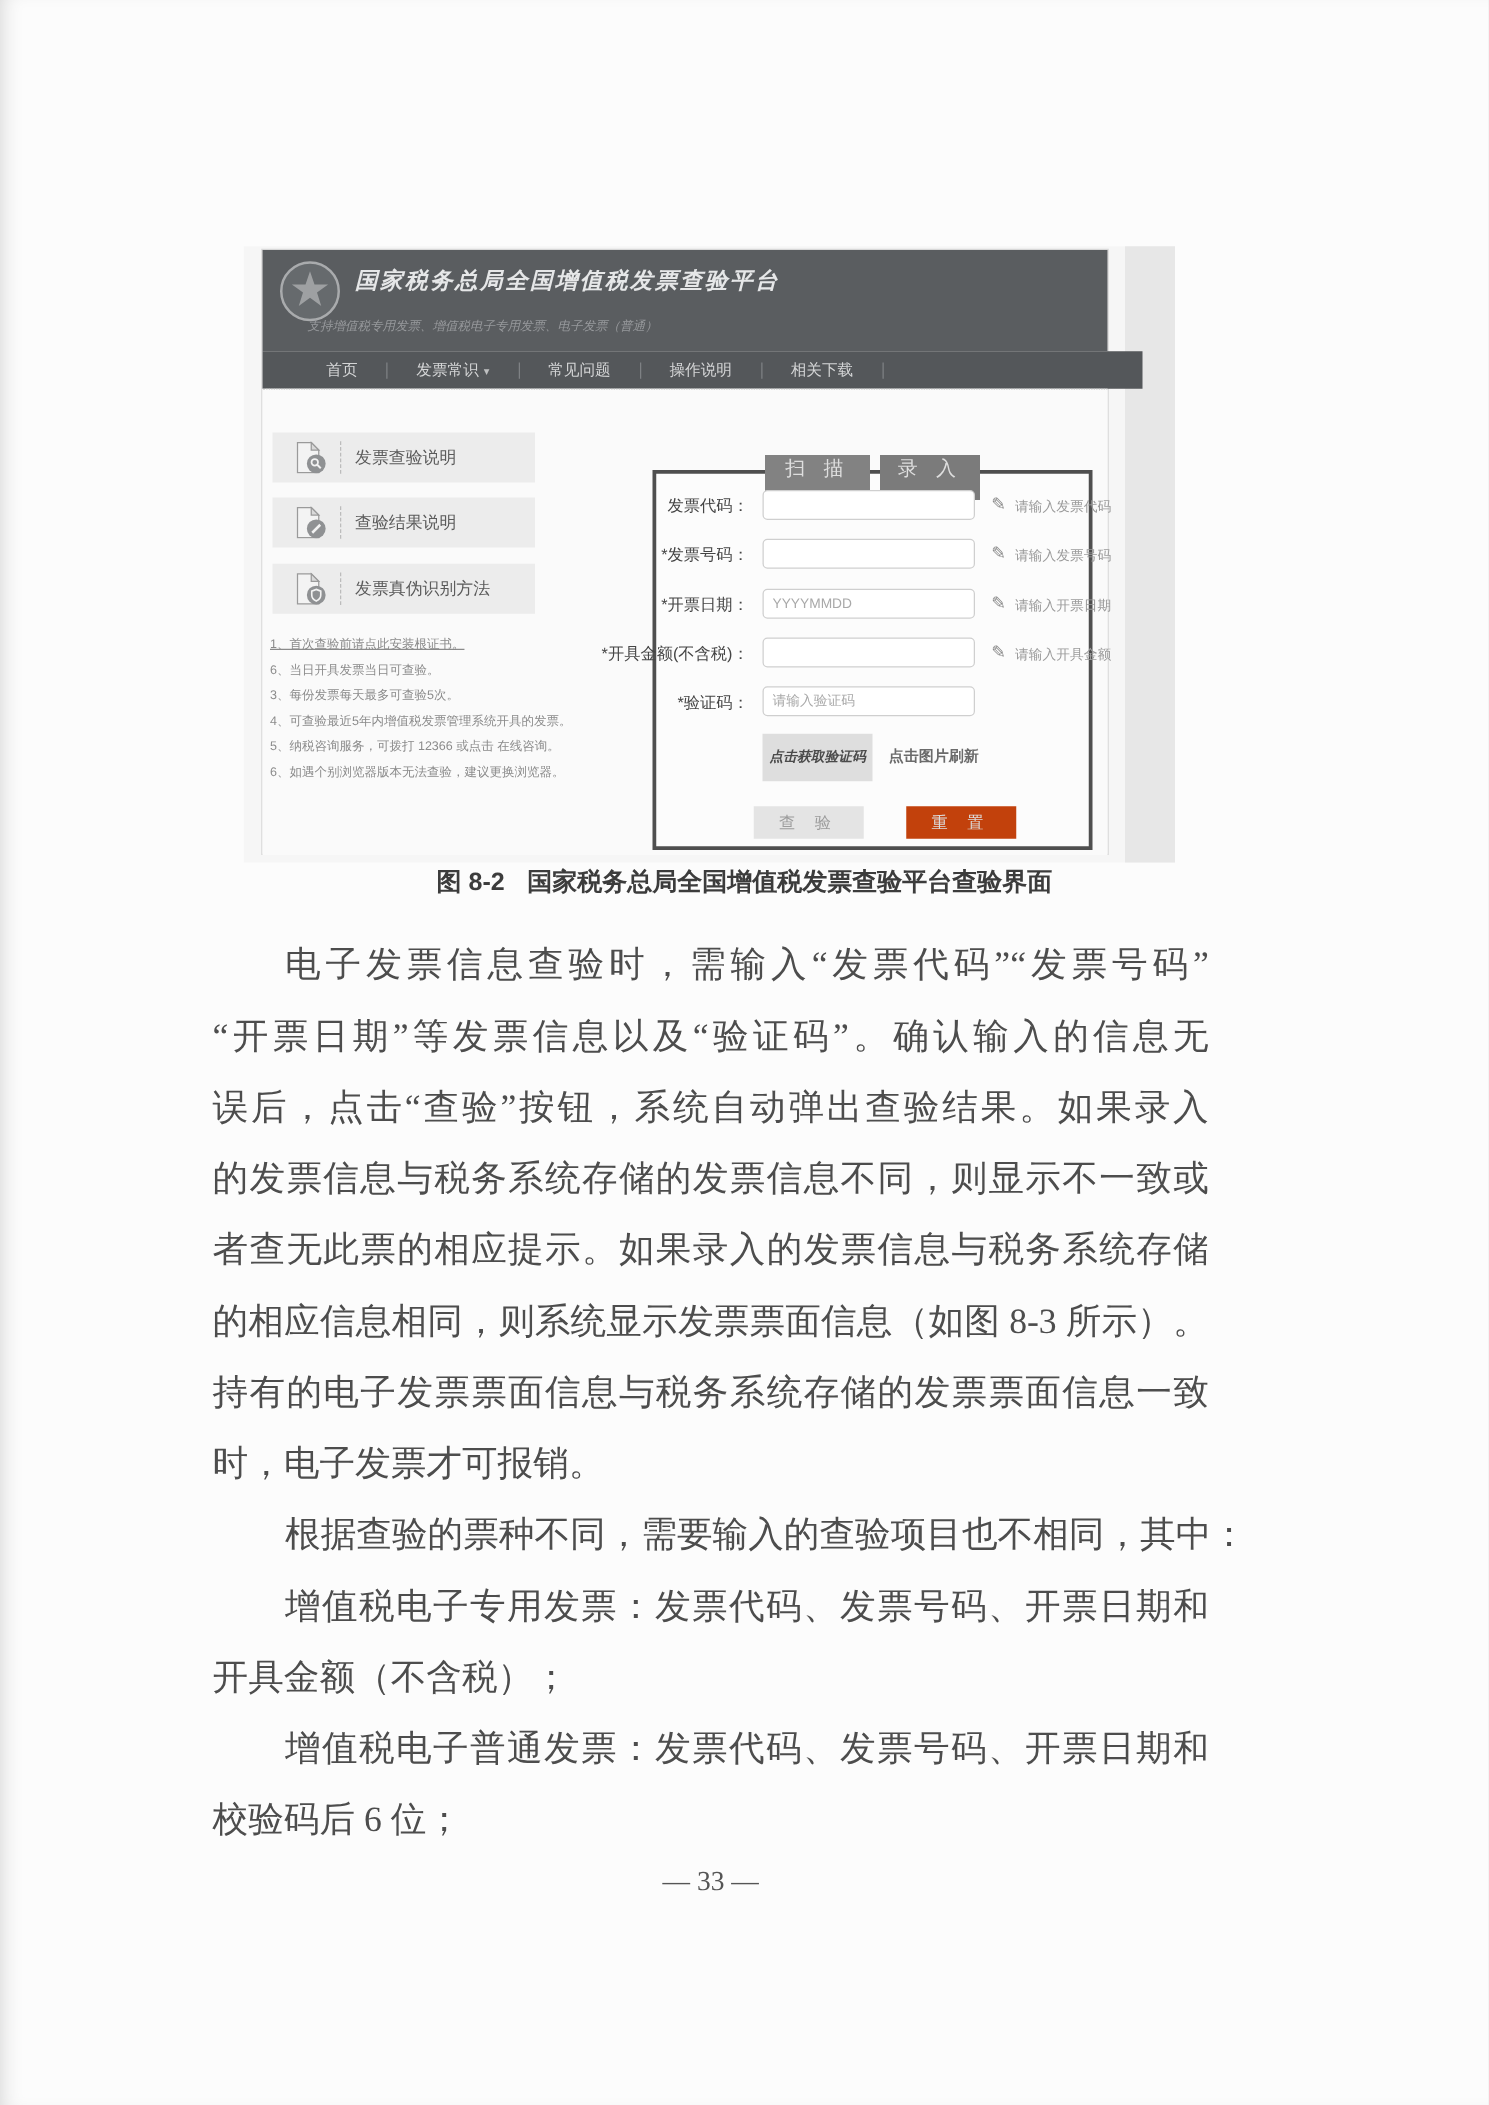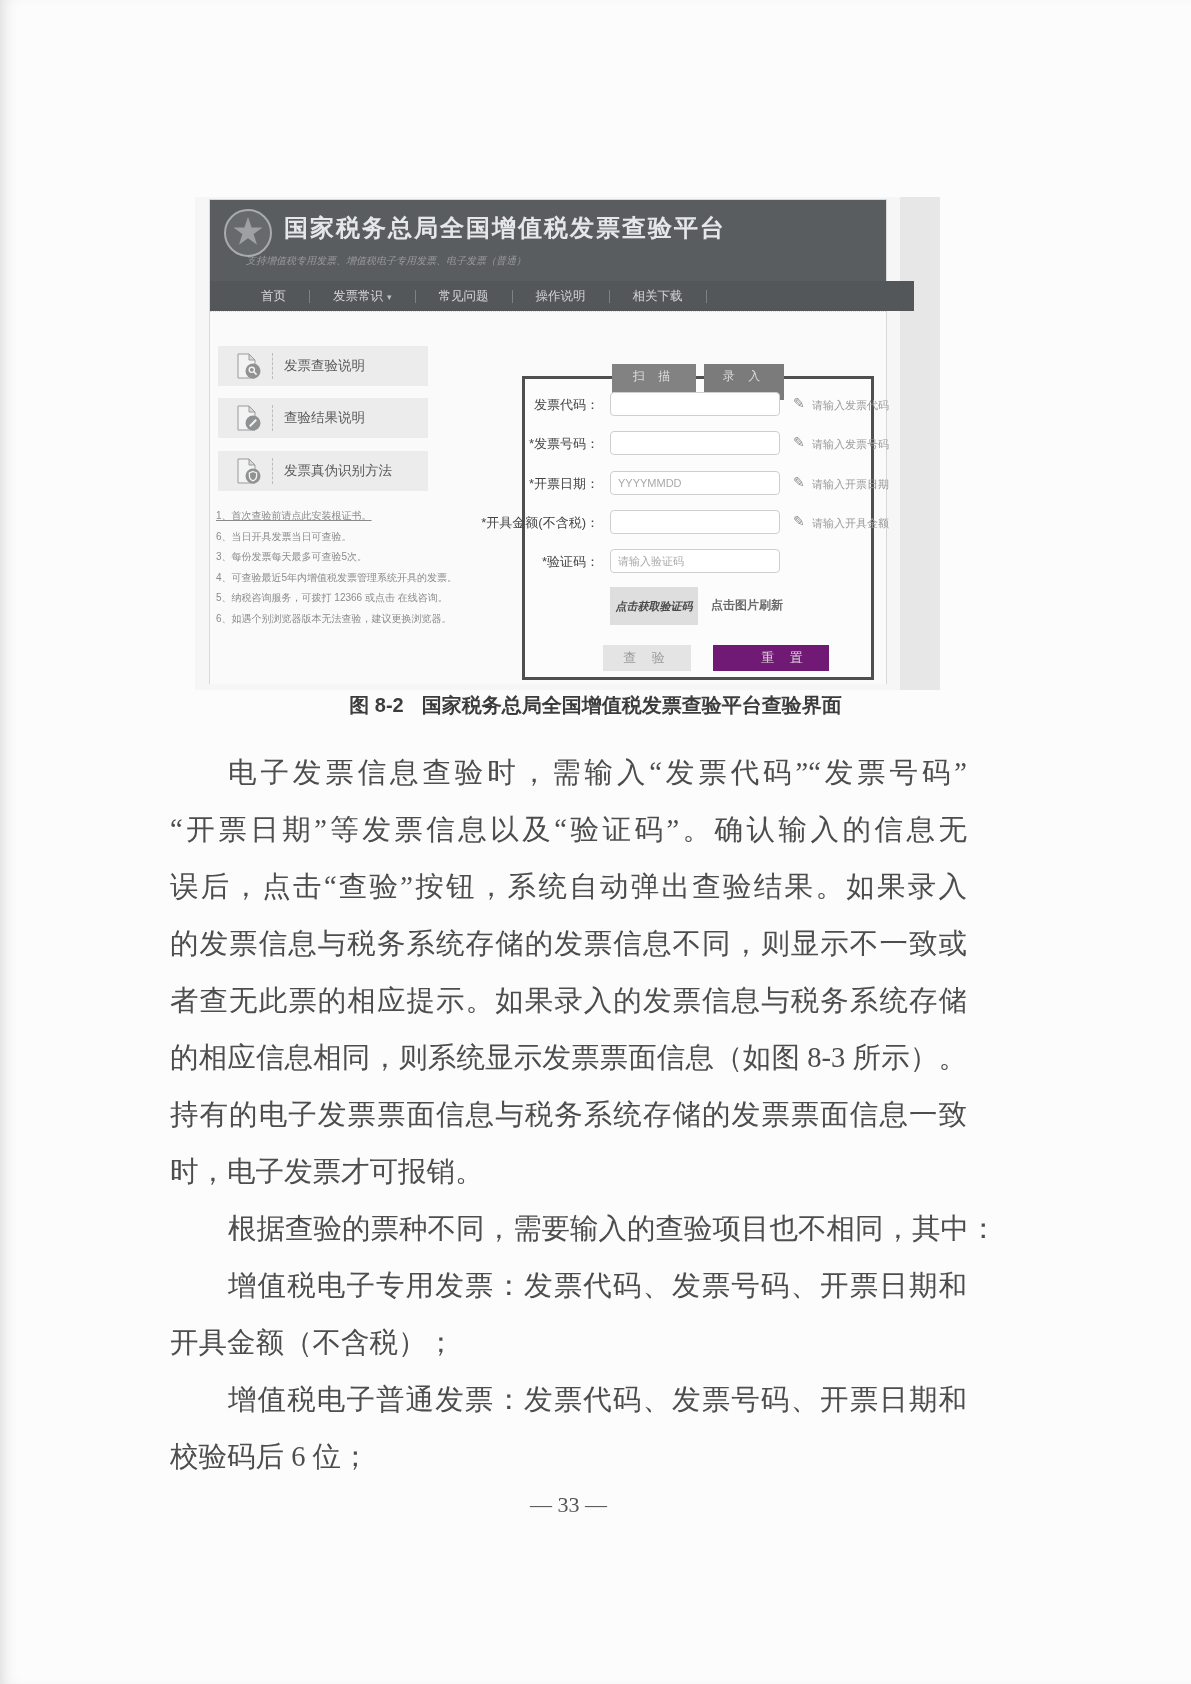--- a/index.html
+++ b/index.html
@@ -8,22 +8,22 @@
         box-shadow:inset 12px 0 18px -12px rgba(0,0,0,.18);}
 
   
   .figure{position:absolute;left:195px;top:197px;width:745px;height:493px;background:#f6f6f6;}
   .rstrip{position:absolute;left:705px;top:0;width:40px;height:100%;background:#e7e7e7;}
   .shot{position:absolute;left:15px;top:3px;width:676px;height:483px;background:#f8f8f8;
         box-shadow:0 0 0 1px #d8d8d8;}
 
   .sh-header{position:absolute;left:0;top:0;width:100%;height:81px;background:#5a5d60;}
   .sh-logo{position:absolute;left:13px;top:8px;width:50px;height:50px;}
-  .sh-title{position:absolute;left:74px;top:12px;font-size:24px;font-weight:bold;color:#e6e7e8;
-            letter-spacing:2px;white-space:nowrap;}
+  .sh-title{position:absolute;left:74px;top:12px;font-size:18px;font-weight:bold;color:#e6e7e8;
+            letter-spacing:2px;white-space:nowrap;font-style:italic;}
   .sh-sub{position:absolute;left:36px;top:54px;font-size:10px;font-style:italic;color:#97999c;white-space:nowrap;}
 
   .sh-nav{position:absolute;left:0;top:81px;width:100%;height:30px;background:#54575a;
           display:flex;align-items:center;color:#d4d5d6;font-size:12.5px;padding-left:28px;}
   .nav-item{padding:0 23px;white-space:nowrap;cursor:pointer;}
   .nav-sep{width:1px;height:13px;background:#7e8184;}
   .caret{font-size:9px;margin-left:4px;color:#bfc0c1;}
 
   .sh-content{position:absolute;left:0;top:111px;width:100%;height:372px;background:#fafafa;
               border-top:1px dotted #d9d9d9;}
@@ -34,21 +34,21 @@
   .mc-div{position:absolute;left:54px;top:7px;height:26px;border-left:1px dashed #bcbcbc;}
   .mc-label{position:absolute;left:66px;top:0;line-height:40px;font-size:13.5px;color:#5a5a5a;white-space:nowrap;}
 
   .notes{position:absolute;left:6px;top:194px;width:312px;font-size:10px;color:#8b8b8b;}
   .note{line-height:20.5px;white-space:nowrap;}
   .note-link{text-decoration:underline;}
 
   .form-box{position:absolute;left:312px;top:64px;width:352px;height:304px;
             border:3px solid #4f4f4f;background:#fcfcfc;box-sizing:border-box;}
   .ftab{position:absolute;top:-15px;height:36px;line-height:24px;text-align:center;
-        background:#828282;color:#dedede;font-size:12px;letter-spacing:5px;cursor:pointer;}
+        background:#828282;color:#dedede;font-size:16px;letter-spacing:5px;cursor:pointer;}
   .t0{left:87px;width:84px;} .t1{left:179px;width:80px;background:#7b7b7b;}
   .frow{position:absolute;left:0;width:100%;height:26px;}
   .r0{top:13px;} .r1{top:52px;} .r2{top:92px;} .r3{top:131px;} .r4{top:170px;}
   .flabel{position:absolute;left:-126px;width:200px;text-align:right;line-height:26px;
           font-size:13px;color:#454545;white-space:nowrap;}
   .finput{position:absolute;left:85px;top:0;width:170px;height:24px;border:1px solid #cfcfcf;
           border-radius:4px;background:#fff;font-size:11px;color:#666;padding:0 7px;
           box-sizing:border-box;outline:none;font-family:"Liberation Sans",sans-serif;}
   .finput::placeholder{color:#a9a9a9;}
   .fpencil{position:absolute;left:268px;top:3px;font-size:14px;color:#8a8a8a;}
@@ -56,21 +56,21 @@
 
   .captcha-box{position:absolute;left:85px;top:208px;width:88px;height:38px;background:#dedede;
                text-align:center;line-height:38px;font-size:11px;font-weight:bold;font-style:italic;
                color:#4b4b4b;font-family:"Liberation Serif",serif;cursor:pointer;white-space:nowrap;}
   .captcha-refresh{position:absolute;left:186px;top:218px;font-size:12px;font-weight:bold;
                    color:#6b6b6b;white-space:nowrap;cursor:pointer;}
 
   .fbtn{position:absolute;top:266px;width:88px;height:26px;line-height:26px;text-align:center;
         font-size:13px;letter-spacing:6px;cursor:pointer;}
   .btn-check{left:78px;background:#e4e4e4;color:#9c9c9c;}
-  .btn-reset{left:188px;background:#701a75;color:#dcdcdc;padding-left:28px;}
+  .btn-reset{left:200px;background:#c2410c;color:#dcdcdc;}
 
   
   .caption{position:absolute;left:0;top:692px;width:100%;text-align:center;
            font-size:20px;font-weight:bold;color:#3c3c3c;}
   .cap-label{margin-right:18px;}
 
   .bodytext{position:absolute;left:170px;top:744px;width:797px;
             font-family:"Liberation Serif",serif;font-size:28.5px;color:#4d4d4d;}
   .bline{height:57px;line-height:57px;text-align:justify;text-align-last:justify;white-space:nowrap;}
   .bline.start{text-indent:58px;}

